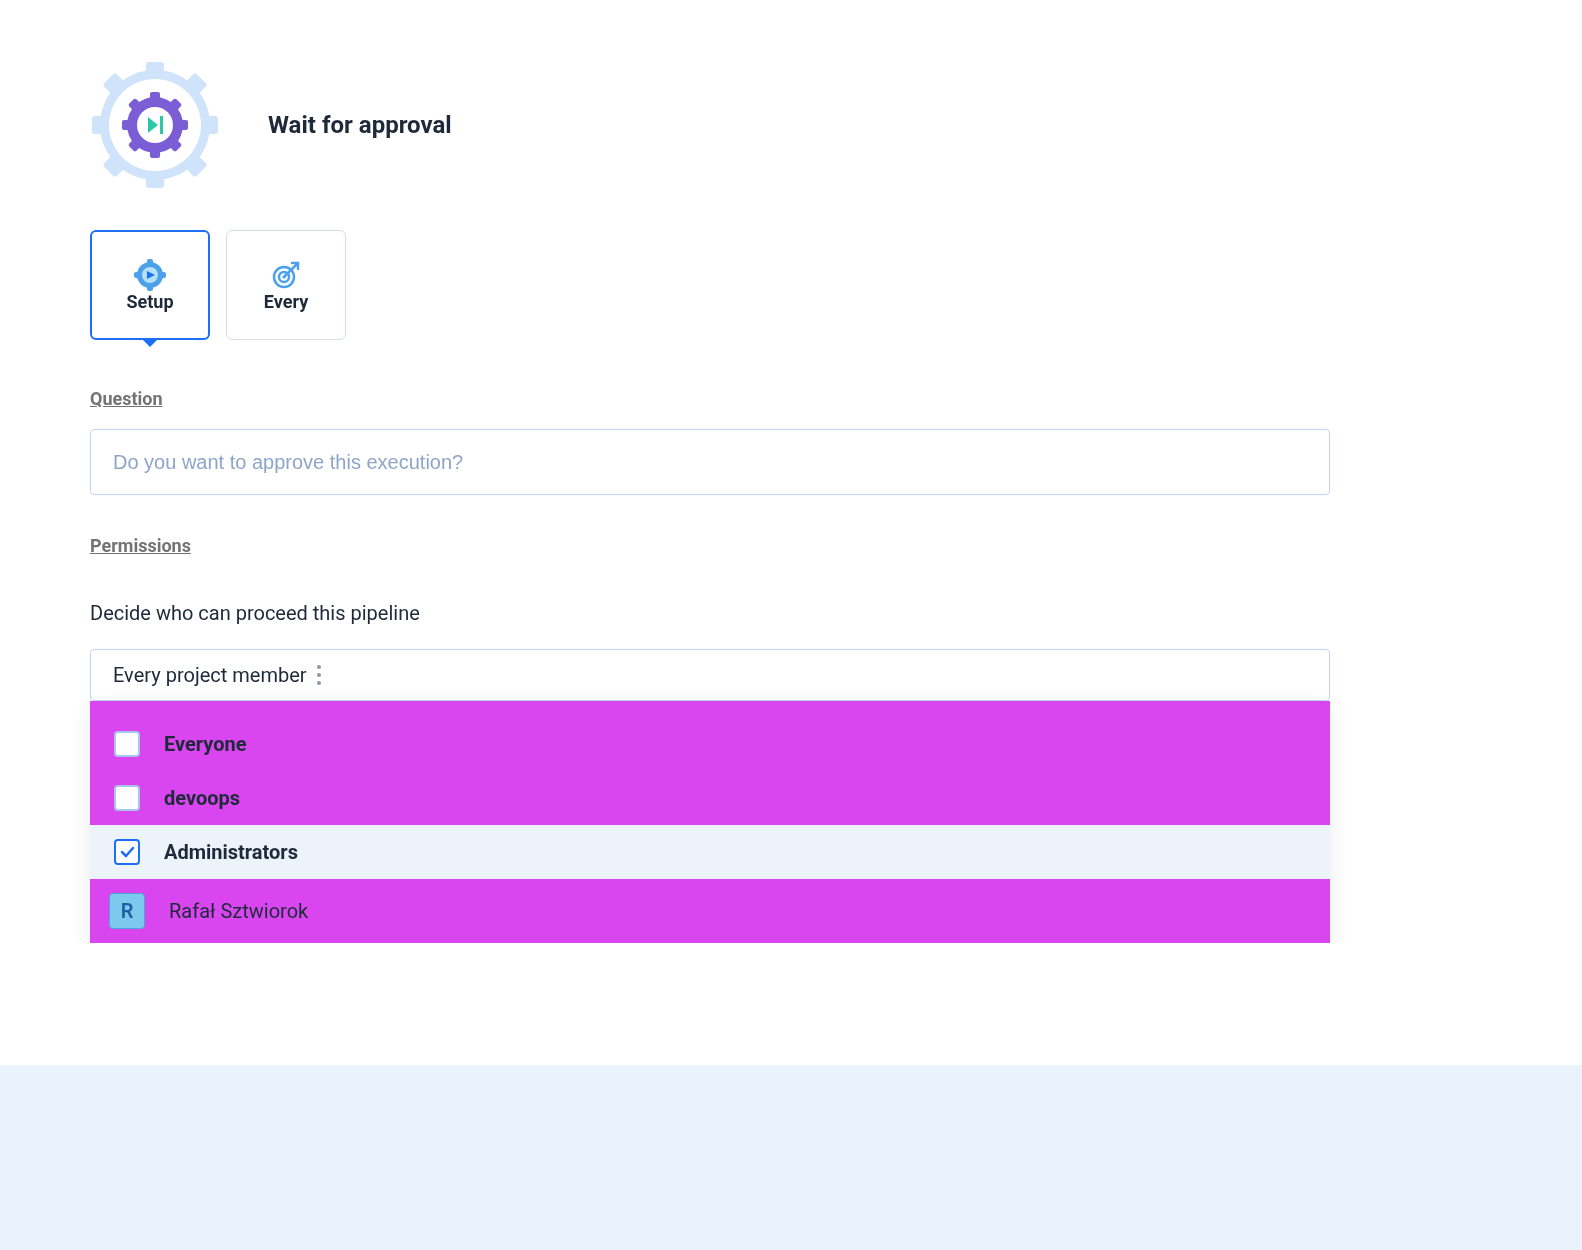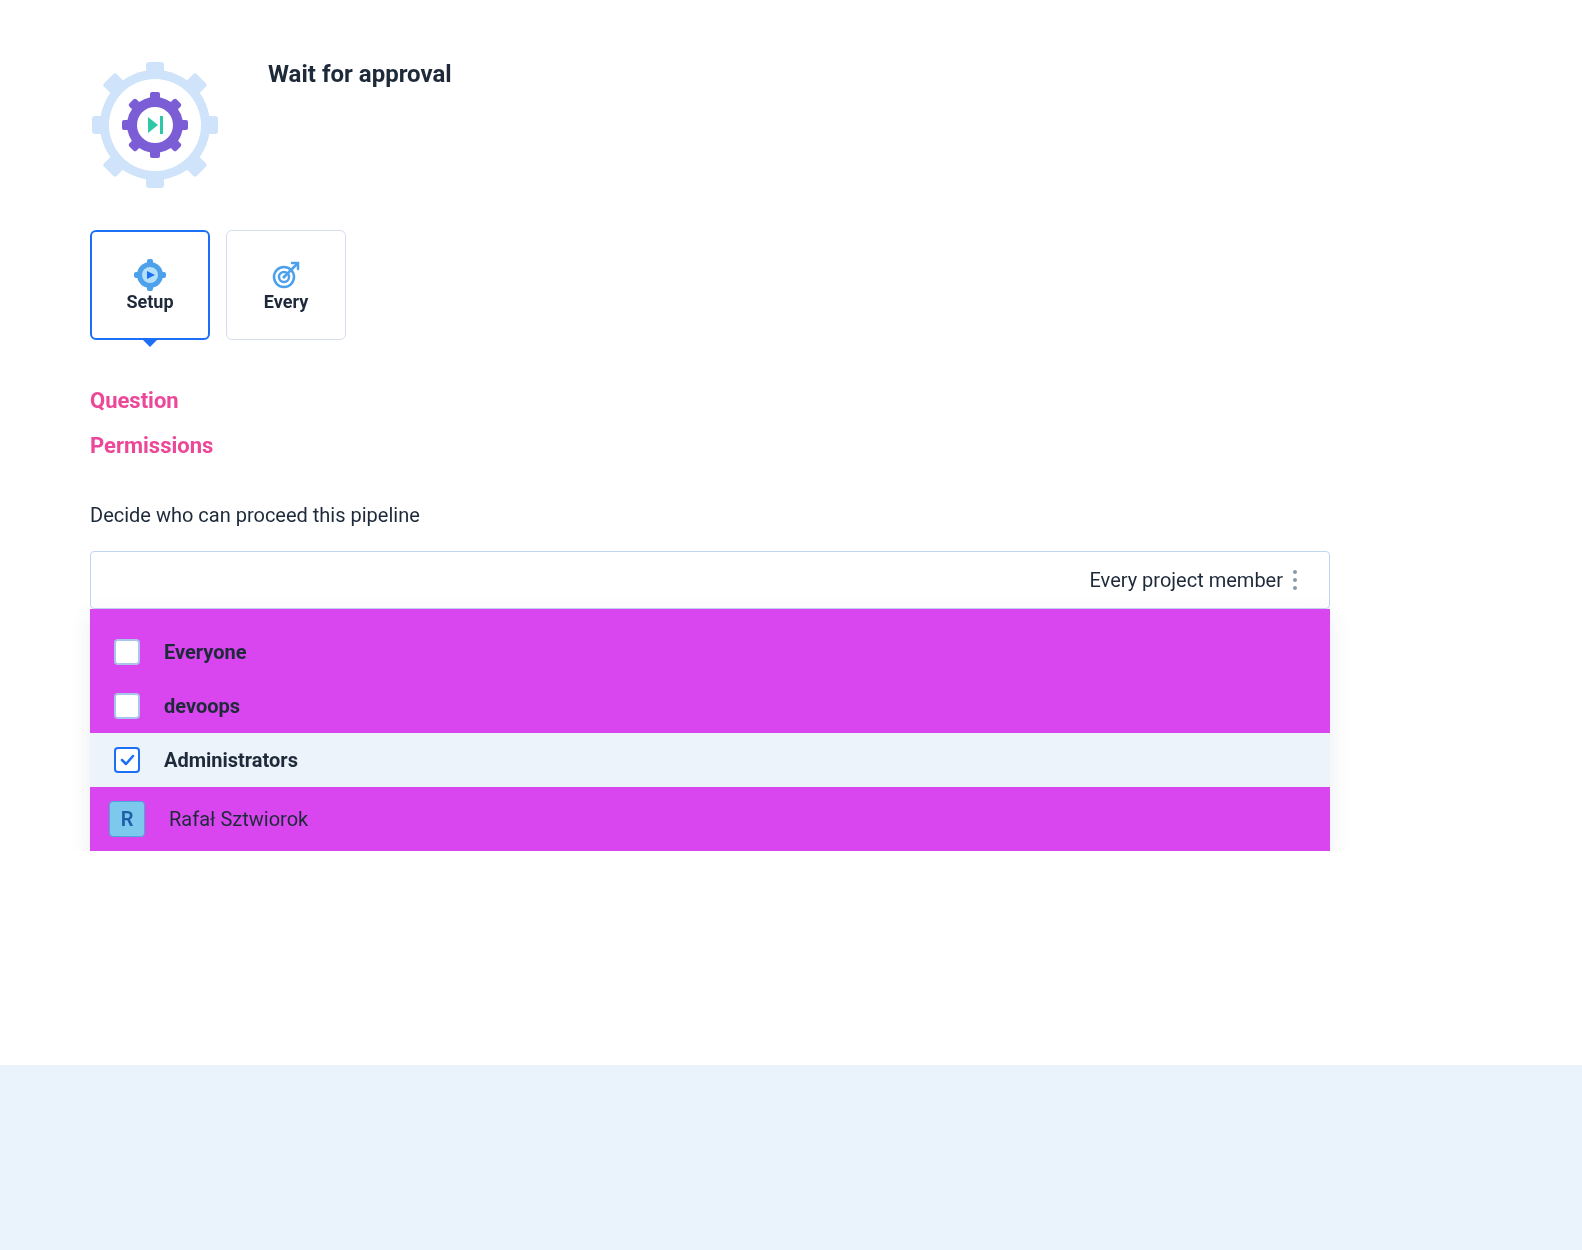--- a/index.html
+++ b/index.html
@@ -12,21 +12,21 @@
       background: #fff;
       color: #1e2a3a;
       font-size: 18px;
     }
     .page {
       padding: 60px 90px 0 90px;
       max-width: 1420px;
     }
     .header {
       display: flex;
-      align-items: flex-start;
+      align-items: center;
       gap: 48px;
       margin-bottom: 40px;
     }
     .header-icon {
       width: 130px;
       height: 130px;
       position: relative;
       display: flex;
       align-items: center;
       justify-content: center;
@@ -75,24 +75,25 @@
       display: flex;
       align-items: center;
       justify-content: center;
     }
     .tab-label {
       font-size: 18px;
       font-weight: 700;
       color: #1e2a3a;
     }
     .section-label {
-      font-size: 22px;
+      font-size: 18px;
       font-weight: 700;
-      color: #ec4899;
+      color: #737373;
       margin-bottom: 20px;
+      text-decoration: underline;
     }
     .section-description {
       font-size: 20px;
       font-weight: 400;
       color: #1e2a3a;
       margin-bottom: 24px;
       margin-top: 45px;
     }
     .text-input {
       width: 100%;
@@ -103,27 +104,27 @@
       font-size: 20px;
       color: #1e2a3a;
       background: #fff;
       margin-bottom: 40px;
     }
     .text-input::placeholder {
       color: #8ea5c8;
     }
     .select-trigger {
       width: 100%;
-      height: 58px;
+      height: 52px;
       border: 1px solid #c1d5f2;
       border-radius: 4px;
       padding: 5px 22px;
       display: flex;
       align-items: center;
-      justify-content: flex-end;
+      justify-content: flex-start;
       background: #fff;
       cursor: pointer;
     }
     .select-trigger-text {
       font-size: 20px;
       color: #1e2a3a;
     }
     .select-menu-icon {
       width: 24px;
       height: 24px;
@@ -282,20 +283,21 @@
           <path d="M 14 18 L 26 6" stroke="#4da0ea" stroke-width="2.5" stroke-linecap="round"></path>
           <path d="M 22 4 L 28 4 L 28 10" stroke="#4da0ea" stroke-width="2.5" fill="none" stroke-linecap="round"></path>
         </svg>
       </div>
       <span class="tab-label">Every</span>
     </div>
   </div>
 
   <div>
     <div class="section-label">Question</div>
+    <input type="text" class="text-input" placeholder="Do you want to approve this execution?" style="">
   </div>
 
   <div>
     <div class="section-label">Permissions</div>
     <div class="section-description">Decide who can proceed this pipeline</div>
 
     <div class="select-trigger">
       <span class="select-trigger-text">Every project member</span>
       <div class="select-menu-icon">
         <div class="dot"></div>

